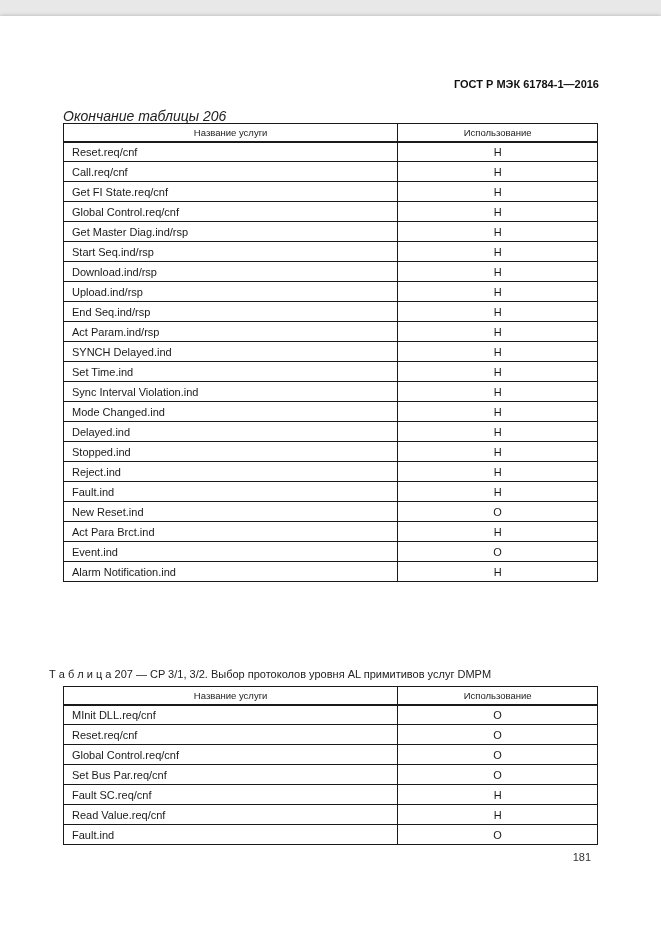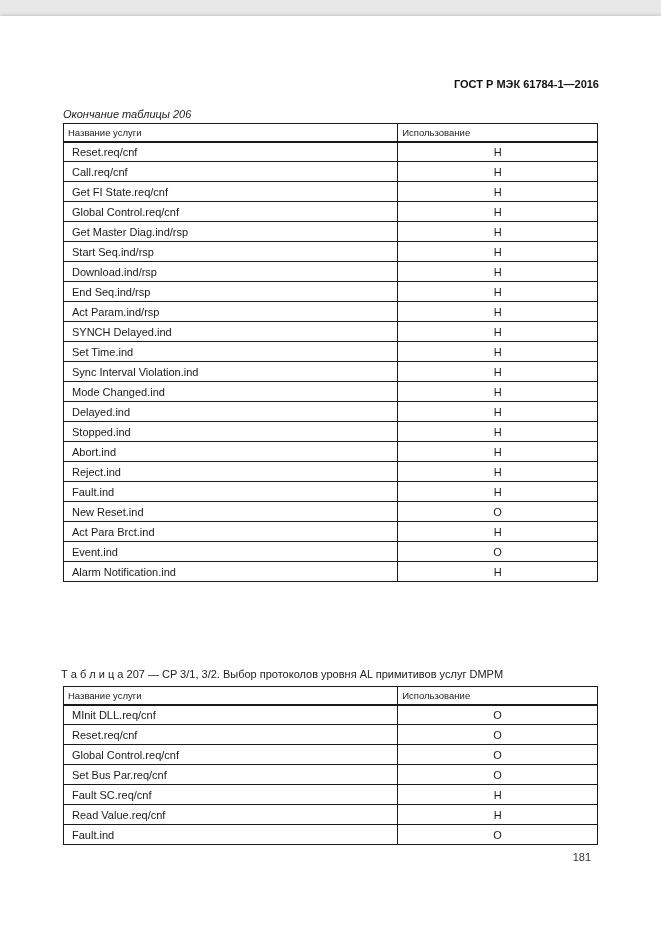--- a/index.html
+++ b/index.html
@@ -20,49 +20,49 @@
     top: 62px;
     right: 62px;
     font-size: 11px;
     font-weight: bold;
     color: #111;
   }
   .table-caption-italic {
     position: absolute;
     top: 92px;
     left: 63px;
-    font-size: 11px;
+    font-size: 14px;
     font-style: italic;
     color: #222;
   }
   .table-caption-plain {
     position: absolute;
     top: 652px;
-    left: 61px;
+    left: 49px;
     right: 63px;
     font-size: 11px;
     color: #222;
   }
   table.gost {
     position: absolute;
     left: 63px;
     width: 535px;
     border-collapse: collapse;
     table-layout: fixed;
     background: #fff;
   }
   #table206 { top: 107px; }
   #table207 { top: 670px; }
   table.gost th, table.gost td {
     border: 1px solid #1a1a1a;
     font-weight: normal;
   }
   table.gost thead th {
     font-size: 9.5px;
-    text-align: left;
+    text-align: center;
     height: 18px;
     color: #222;
     border-bottom: 2px solid #1a1a1a;
     padding: 2px 4px;
   }
   table.gost td {
     font-size: 11px;
     height: 20px;
     padding: 2px 8px;
     color: #1a1a1a;
@@ -125,20 +125,24 @@
         </tr>
         <tr>
           <td class="col-name">Start Seq.ind/rsp</td>
           <td class="col-usage">Н</td>
         </tr>
         <tr>
           <td class="col-name">Download.ind/rsp</td>
           <td class="col-usage">Н</td>
         </tr>
         <tr>
+          <td class="col-name">Upload.ind/rsp</td>
+          <td class="col-usage">Н</td>
+        </tr>
+        <tr>
           <td class="col-name">End Seq.ind/rsp</td>
           <td class="col-usage">Н</td>
         </tr>
         <tr>
           <td class="col-name">Act Param.ind/rsp</td>
           <td class="col-usage">Н</td>
         </tr>
         <tr>
           <td class="col-name">SYNCH Delayed.ind</td>
           <td class="col-usage">Н</td>
@@ -154,24 +158,20 @@
         <tr>
           <td class="col-name">Mode Changed.ind</td>
           <td class="col-usage">Н</td>
         </tr>
         <tr>
           <td class="col-name">Delayed.ind</td>
           <td class="col-usage">Н</td>
         </tr>
         <tr>
           <td class="col-name">Stopped.ind</td>
-          <td class="col-usage">Н</td>
-        </tr>
-        <tr>
-          <td class="col-name">Abort.ind</td>
           <td class="col-usage">Н</td>
         </tr>
         <tr>
           <td class="col-name">Reject.ind</td>
           <td class="col-usage">Н</td>
         </tr>
         <tr>
           <td class="col-name">Fault.ind</td>
           <td class="col-usage">Н</td>
         </tr>

